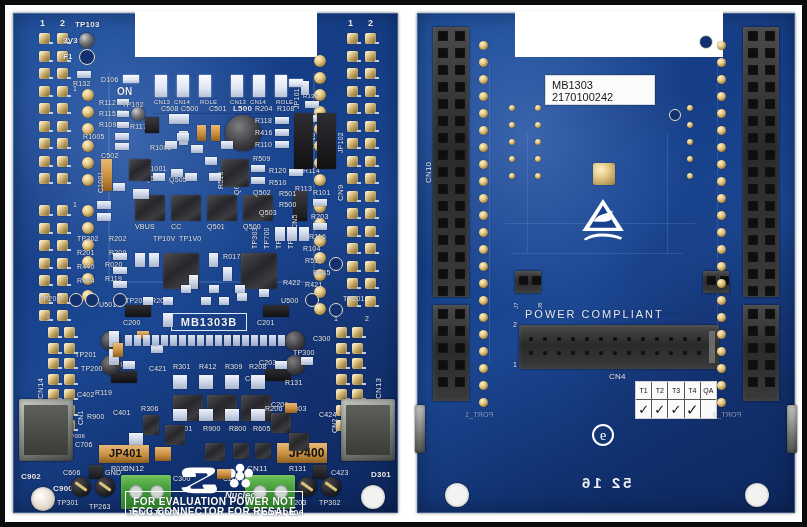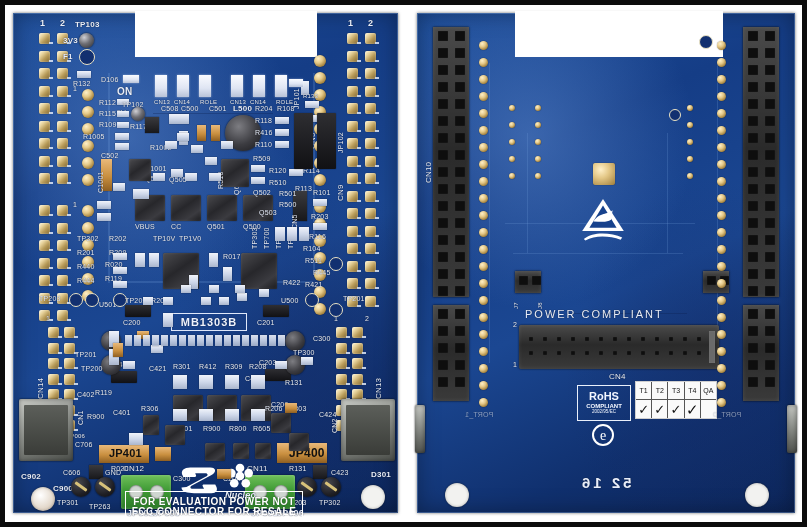--- a/index.html
+++ b/index.html
@@ -858,20 +858,24 @@
           <div class="fhole" style="left: 4px; top: 5px; width: 9px; height: 9px;"></div>
           <div class="fhole" style="left: 17px; top: 5px; width: 9px; height: 9px;"></div>
         </div>
     <div class="silk v" style="left:96px;top:296px;font-size:6px;">J7</div>
     <div class="silk v" style="left:120px;top:296px;font-size:6px;">J8</div>
     <div class="fhdr" style="left:286px;top:258px;width:26px;height:22px;">
           <div class="fhole" style="left: 4px; top: 5px; width: 9px; height: 9px;"></div>
           <div class="fhole" style="left: 17px; top: 5px; width: 9px; height: 9px;"></div>
         </div>
 
+    <div class="sticker" style="left:128px;top:62px;width:108px;height:28px;">
+      <div class="l" style="top:3px;font-size:11px;">MB1303</div>
+      <div class="l" style="top:15px;font-size:11px;">2170100242</div>
+    </div>
 
     <div class="esd" style="left:162px;top:184px;width:48px;height:44px;">
       <svg viewBox="0 0 60 54" width="48" height="44" aria-hidden="true">
         <path d="M30 2 L56 42 L4 42 Z" fill="#ffffff"></path>
         <path d="M30 10 L47 38 L13 38 Z" fill="#16418c"></path>
         <path d="M18 30 C26 18, 36 22, 42 16 L40 28 C34 32, 26 30, 18 30 Z" fill="#ffffff"></path>
         <path d="M6 52 C18 42, 40 44, 54 50 L52 53 C38 48, 20 47, 8 54 Z" fill="#ffffff"></path>
       </svg>
     </div>
 
@@ -904,25 +908,20 @@
           <div class="fhole" style="left: 150px; top: 26px; width: 4px; height: 4px;"></div>
           <div class="fhole" style="left: 164px; top: 12px; width: 4px; height: 4px;"></div>
           <div class="fhole" style="left: 164px; top: 26px; width: 4px; height: 4px;"></div>
           <div class="fhole" style="left: 178px; top: 12px; width: 4px; height: 4px;"></div>
           <div class="fhole" style="left: 178px; top: 26px; width: 4px; height: 4px;"></div>
         </div>
     <div class="silk" style="left:96px;top:308px;font-size:7px;">2</div>
     <div class="silk" style="left:96px;top:348px;font-size:7px;">1</div>
     <div class="silk" style="left:192px;top:360px;font-size:8px;">CN4</div>
 
-    <div class="rohs" style="left:160px;top:372px;width:52px;height:34px;">
-      <div style="font-size:11px;font-weight:bold;line-height:1.05;">RoHS</div>
-      <div style="font-size:6px;font-weight:bold;line-height:1.1;">COMPLIANT</div>
-      <div style="font-size:4.5px;line-height:1.1;">2002/95/EC</div>
-    </div>
     <div class="esd" style="left:174px;top:410px;width:24px;height:24px;">
       <svg viewBox="0 0 24 24" width="24" height="24" aria-hidden="true">
         <circle cx="12" cy="12" r="10" fill="none" stroke="#ffffff" stroke-width="2"></circle>
         <text x="12" y="17" font-family="Liberation Serif, serif" font-size="14" fill="#ffffff" text-anchor="middle">e</text>
       </svg>
     </div>
 
     <div class="qa" style="left:218px;top:368px;width:80px;height:36px;">
       <div class="qa-row">
         <div class="qa-cell" style="font-size:7px;">T1</div>

